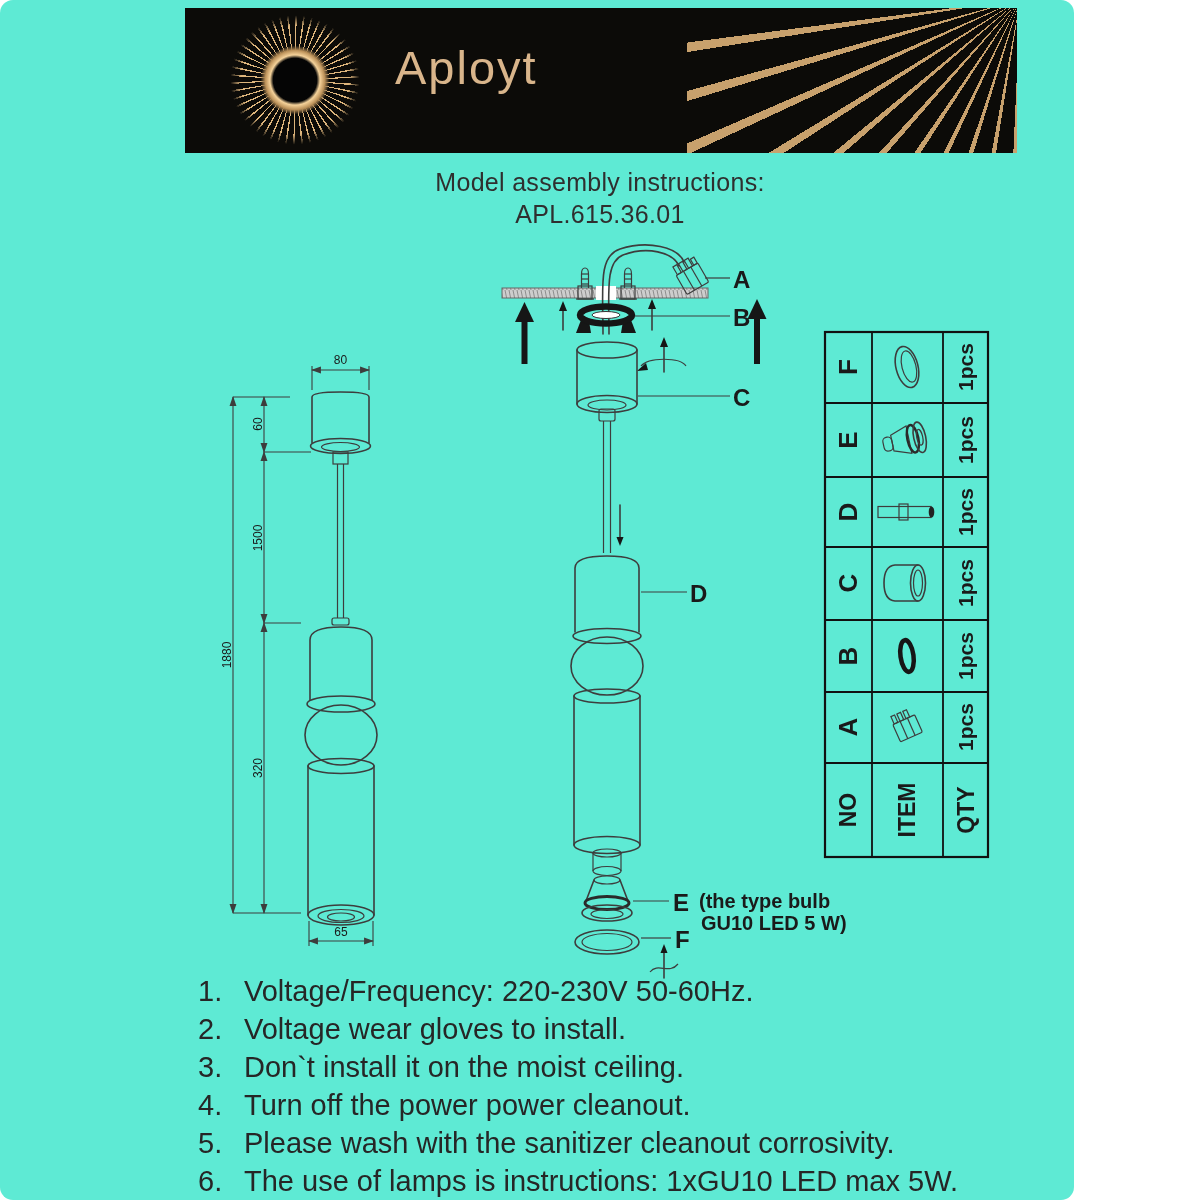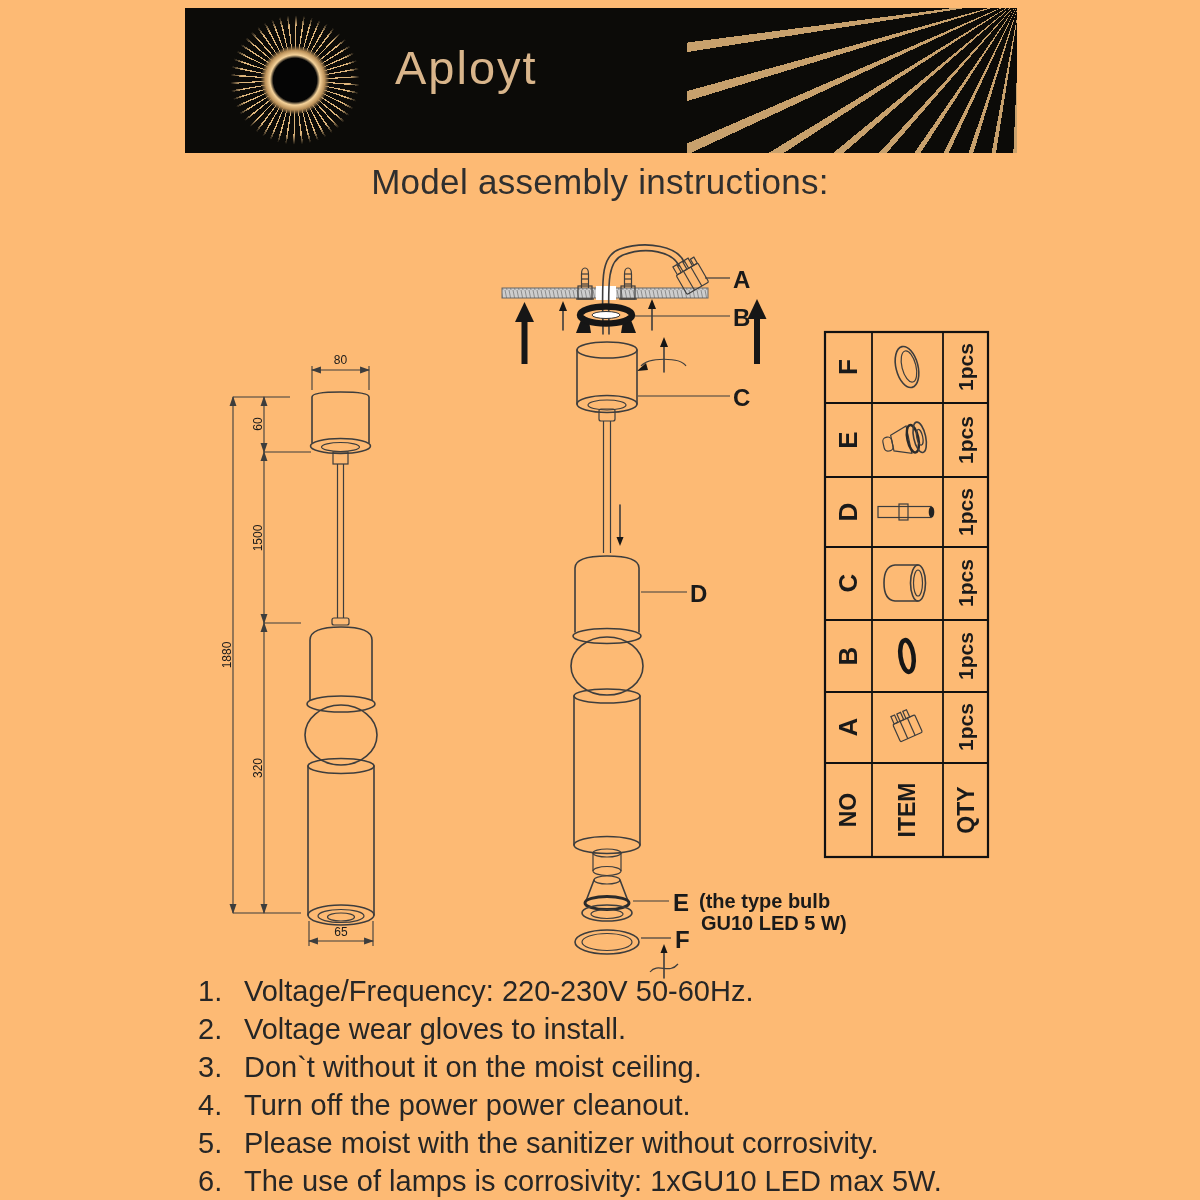--- a/index.html
+++ b/index.html
@@ -1,35 +1,35 @@
 <!DOCTYPE html>
 <html><head>
 <meta charset="utf-8">
 <style>
   html,body{margin:0;padding:0;}
   body{width:1200px;height:1200px;background:#ffffff;font-family:"Liberation Sans",sans-serif;}
-  #page{position:relative;width:1200px;height:1200px;background:#fdba74;overflow:hidden;}
+  #page{position:relative;width:1074px;height:1200px;background:#5eead4;overflow:hidden;border-radius:13px;}
 
   
   .banner{position:absolute;left:185px;top:8px;width:832px;height:145px;background:#0c0b08;overflow:hidden;}
   .logo{position:absolute;left:44px;top:6px;width:132px;height:132px;}
   .logo-rays{position:absolute;left:0;top:0;width:132px;height:132px;border-radius:50%;
     background:repeating-conic-gradient(rgba(233,191,131,0.95) 0deg 1.6deg, rgba(12,11,8,0) 1.6deg 7.2deg);
     -webkit-mask:radial-gradient(closest-side, transparent 0 42%, #000 52%, #000 82%, transparent 98%);
     mask:radial-gradient(closest-side, transparent 0 42%, #000 52%, #000 82%, transparent 98%);}
   .logo-core{position:absolute;left:0;top:0;width:132px;height:132px;border-radius:50%;
     background:radial-gradient(closest-side,#050505 0 33%,#f5d29a 38%,#bb9159 45%,rgba(12,11,8,0) 52%);}
   .brand{position:absolute;left:210px;top:36px;font-size:47px;line-height:1;color:#d9b58b;
     letter-spacing:2px;font-weight:400;}
   .corner-rays{position:absolute;right:0;top:0;width:330px;height:145px;
     background:repeating-conic-gradient(from 181deg at 101% -6%, rgba(210,169,114,0.95) 0deg 1.6deg, rgba(12,11,8,0) 1.6deg 8deg);}
 
   
   .title-block{position:absolute;left:0;top:166px;width:1200px;text-align:center;color:#2f2f2f;}
-  .title-line{font-size:35px;line-height:32px;font-weight:500;letter-spacing:0.3px;}
+  .title-line{font-size:25px;line-height:32px;font-weight:500;letter-spacing:0.3px;}
 
   
   #drawing{position:absolute;left:0;top:0;width:1200px;height:1200px;}
   #drawing text{font-family:"Liberation Sans",sans-serif;fill:#1a1a1a;}
   .dim-txt{font-size:12px;fill:#2e2e2e;}
   .part-lbl{font-size:24px;font-weight:bold;}
   .note-txt{font-size:20px;font-weight:bold;}
   .tbl-letter{font-size:26px;font-weight:bold;}
   .tbl-qty{font-size:21px;font-weight:bold;}
   .tbl-head{font-size:23px;font-weight:bold;}
@@ -54,20 +54,21 @@
     <div class="logo">
       <div class="logo-rays"></div>
       <div class="logo-core"></div>
     </div>
     <div class="brand">Aployt</div>
     <div class="corner-rays"></div>
   </div>
 
   <div class="title-block">
     <div class="title-line">Model assembly instructions:</div>
+    <div class="title-line">APL.615.36.01</div>
   </div>
 
   <svg id="drawing" viewBox="0 0 1200 1200">
     <defs>
       <marker id="da" viewBox="0 0 10 10" markerWidth="9" markerHeight="9" refX="9" refY="5" orient="auto-start-reverse">
         <path d="M0,1.5 L10,5 L0,8.5 Z" fill="#3d3d3d"></path>
       </marker>
       <pattern id="hatch" width="4" height="10" patternUnits="userSpaceOnUse">
         <rect width="4" height="10" fill="#cdcdcd"></rect>
         <line x1="1" y1="0" x2="3" y2="10" stroke="#8d8d8d" stroke-width="1"></line>
@@ -336,29 +337,29 @@
     <div class="instr-row">
       <span class="instr-num">1.</span>
       <span class="instr-text">Voltage/Frequency: 220-230V 50-60Hz.</span>
     </div>
     <div class="instr-row">
       <span class="instr-num">2.</span>
       <span class="instr-text">Voltage wear gloves to install.</span>
     </div>
     <div class="instr-row">
       <span class="instr-num">3.</span>
-      <span class="instr-text">Don`t without it on the moist ceiling.</span>
+      <span class="instr-text">Don`t install it on the moist ceiling.</span>
     </div>
     <div class="instr-row">
       <span class="instr-num">4.</span>
       <span class="instr-text">Turn off the power power cleanout.</span>
     </div>
     <div class="instr-row">
       <span class="instr-num">5.</span>
-      <span class="instr-text">Please moist with the sanitizer without corrosivity.</span>
+      <span class="instr-text">Please wash with the sanitizer cleanout corrosivity.</span>
     </div>
     <div class="instr-row">
       <span class="instr-num">6.</span>
-      <span class="instr-text">The use of lamps is corrosivity: 1xGU10 LED max 5W.</span>
+      <span class="instr-text">The use of lamps is instructions: 1xGU10 LED max 5W.</span>
     </div>
   </div>
 
 </div>
 
 </body></html>

